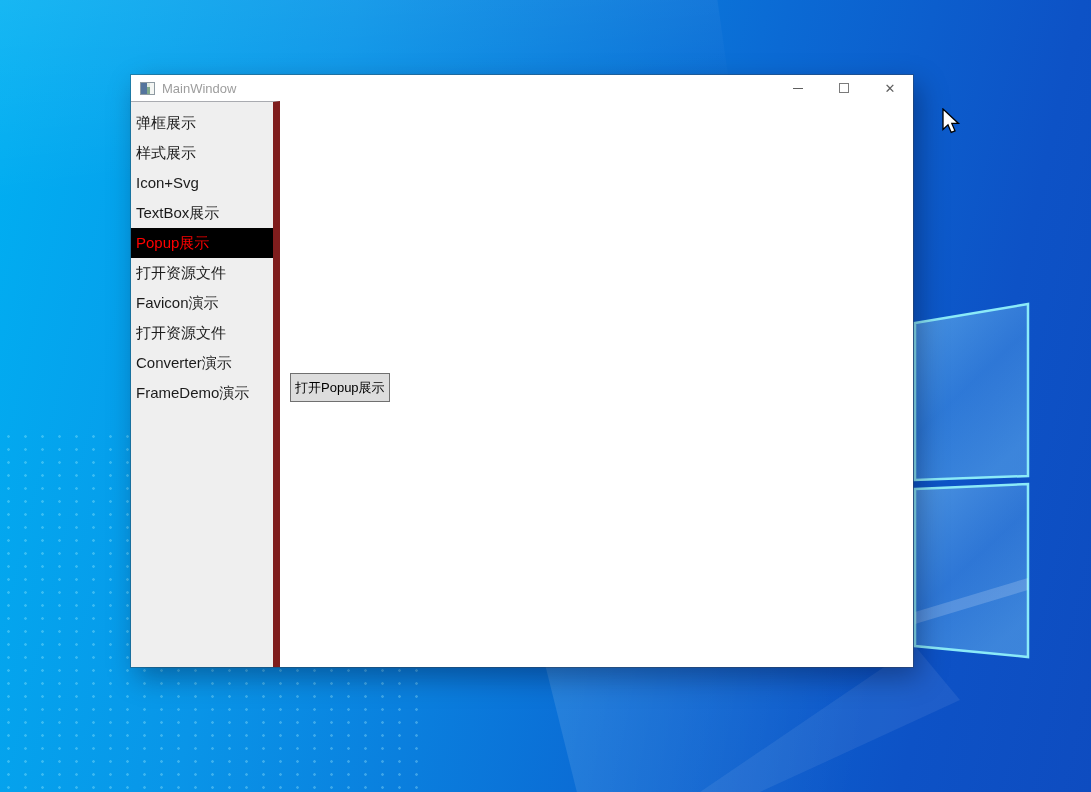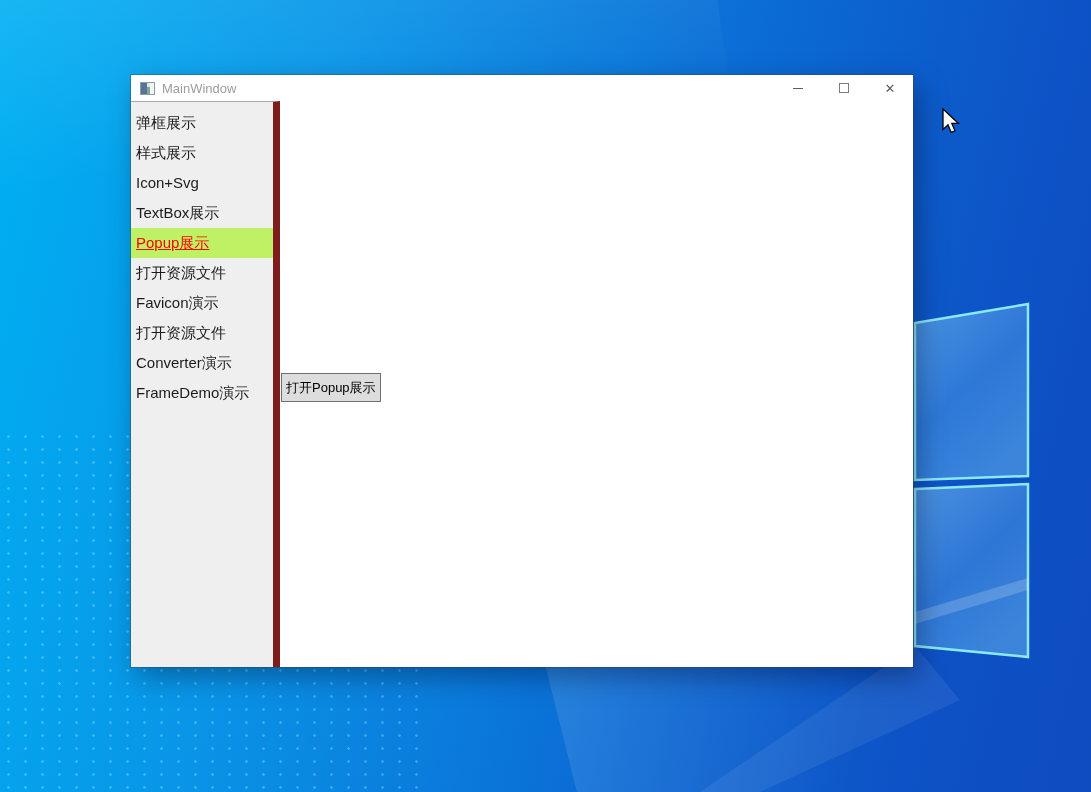--- a/index.html
+++ b/index.html
@@ -69,26 +69,26 @@
     width: 149px; flex: 0 0 auto;
     background: #efefef;
     border-top: 1px solid #a9abb0; border-right: 7px solid #7f1d1d;
     padding-top: 6px;
     overflow: hidden;
   }
   .sidebar-item {
     height: 30px; line-height: 30px; padding-left: 5px;
     font-size: 15px; color: #1b1b1b; white-space: nowrap; cursor: default;
   }
-  .sidebar-item.selected { color: #ff0000; background: #bef264; text-decoration: underline; }
+  .sidebar-item.selected { color: #ff0000; background: #000000; }
 
   
   .main-area { flex: 1; background: #ffffff; position: relative; }
   .popup-button {
-    position: absolute; left: 1px; top: 272px; height: 29px; min-width: 91px;
+    position: absolute; left: 10px; top: 272px; height: 29px; min-width: 91px;
     background: #dddddd; border: 1px solid #707070;
     font-size: 13px; color: #000; font-family: inherit;
     padding: 0 4px; cursor: default;
   }
 
   
   .mouse-cursor { position: absolute; left: 942px; top: 108px; pointer-events: none; }
 </style>
 </head>
 <body>

